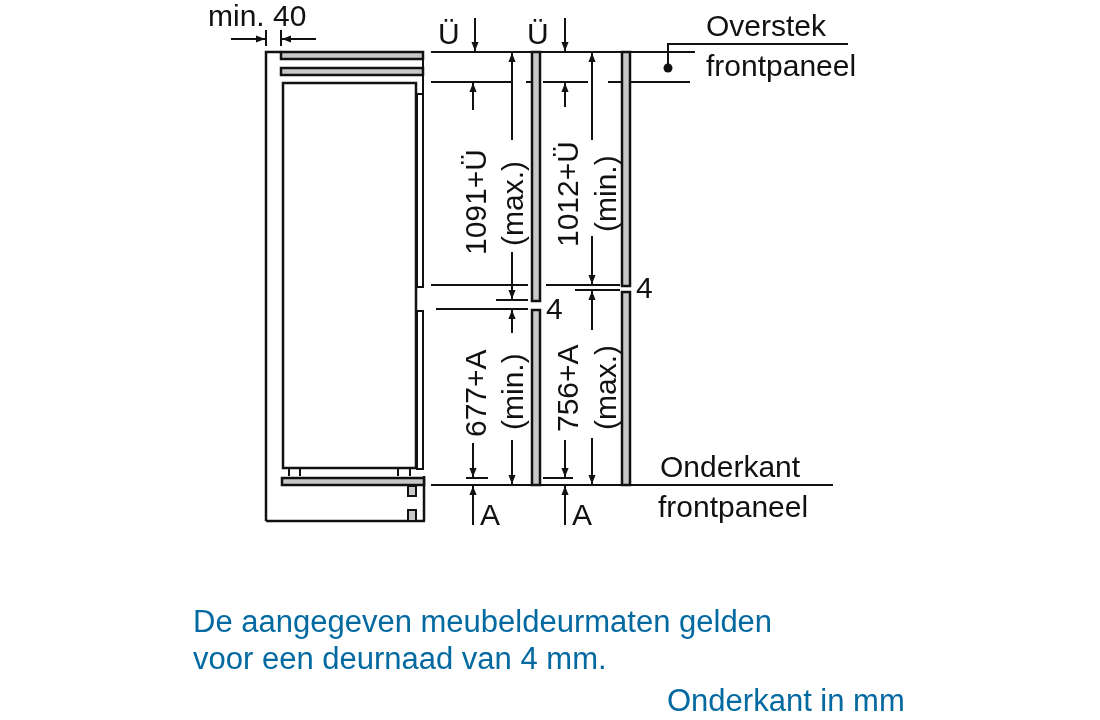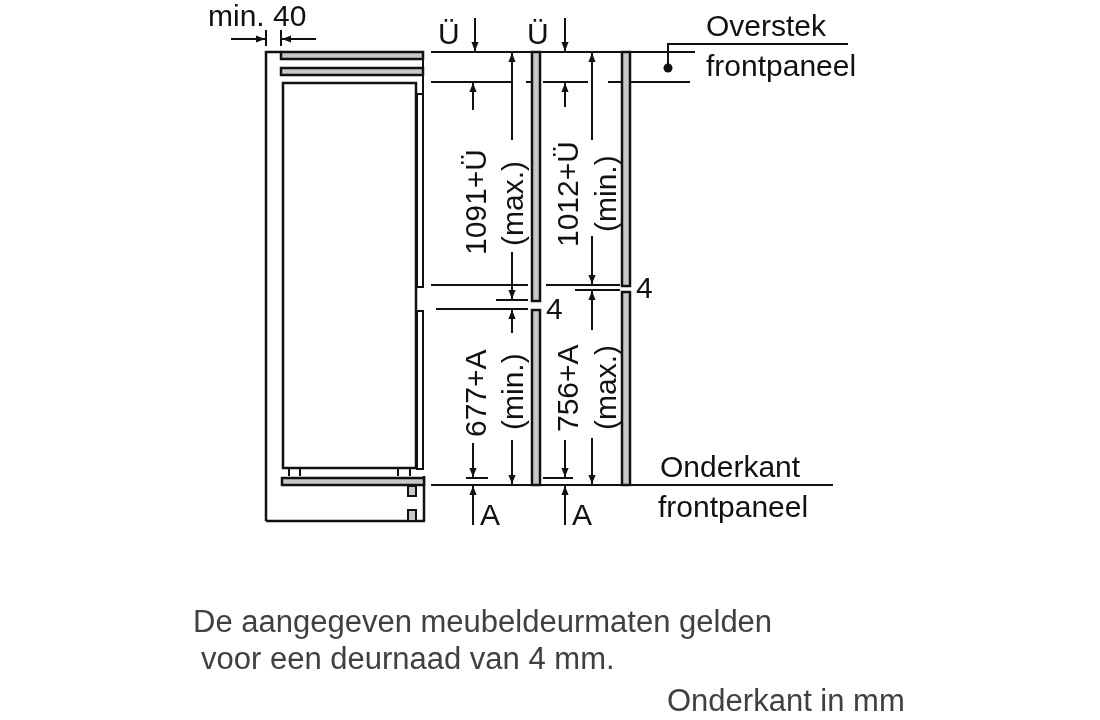--- a/index.html
+++ b/index.html
@@ -1,19 +1,19 @@
 <!DOCTYPE html>
 <html><head>
   <meta charset="utf-8">
   <style>
     html, body { margin: 0; padding: 0; background: #ffffff; }
     body { width: 1100px; height: 720px; position: relative; overflow: hidden; font-family: "Liberation Sans", sans-serif; }
     svg { position: absolute; left: 0; top: 0; }
     .lbl { font-family: "Liberation Sans", sans-serif; fill: #111111; }
-    .note { position: absolute; font-family: "Liberation Sans", sans-serif; color: #404040; font-size: 31px; line-height: 37px; }
+    .note { position: absolute; font-family: "Liberation Sans", sans-serif; color: #0369a1; font-size: 31px; line-height: 37px; }
   </style>
 </head>
 <body>
 
 <svg width="1100" height="720" viewBox="0 0 1100 720" xmlns="http://www.w3.org/2000/svg">
   <defs>
     <marker id="ah" viewBox="0 0 10 10" refX="10" refY="5" markerWidth="9" markerHeight="9" orient="auto-start-reverse" markerUnits="userSpaceOnUse">
       <path d="M0,1 L10,5 L0,9 z" fill="#111"></path>
     </marker>
   </defs>
@@ -131,14 +131,14 @@
   <text class="lbl" transform="translate(616,430) rotate(-90)" font-size="30">(max.)</text>
 
   <text class="lbl" x="546" y="319" font-size="30">4</text>
   <text class="lbl" x="636" y="298" font-size="30">4</text>
 
   <text class="lbl" x="480" y="525" font-size="30">A</text>
   <text class="lbl" x="572" y="525" font-size="30">A</text>
 </svg>
 
 <div class="note" style="left:193px; top:603px;">De aangegeven meubeldeurmaten gelden</div>
-<div class="note" style="left:193px; top:640px;margin-left:8px;">voor een deurnaad van 4 mm.</div>
+<div class="note" style="left:193px; top:640px;">voor een deurnaad van 4 mm.</div>
 <div class="note" style="left:667px; top:682px;">Onderkant in mm</div>
 
 </body></html>

